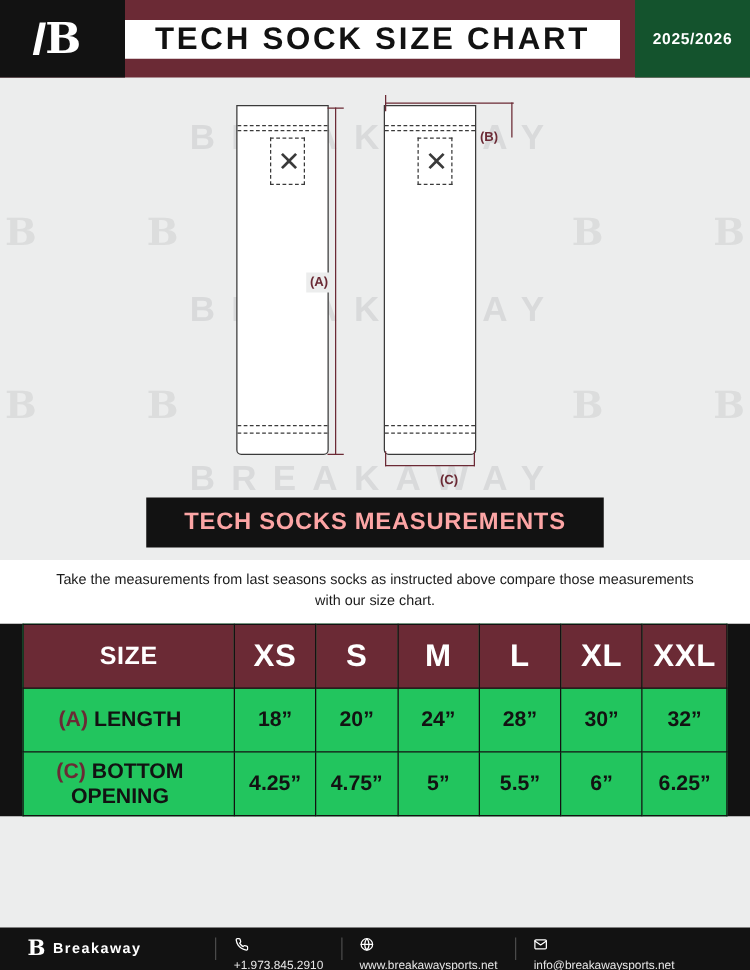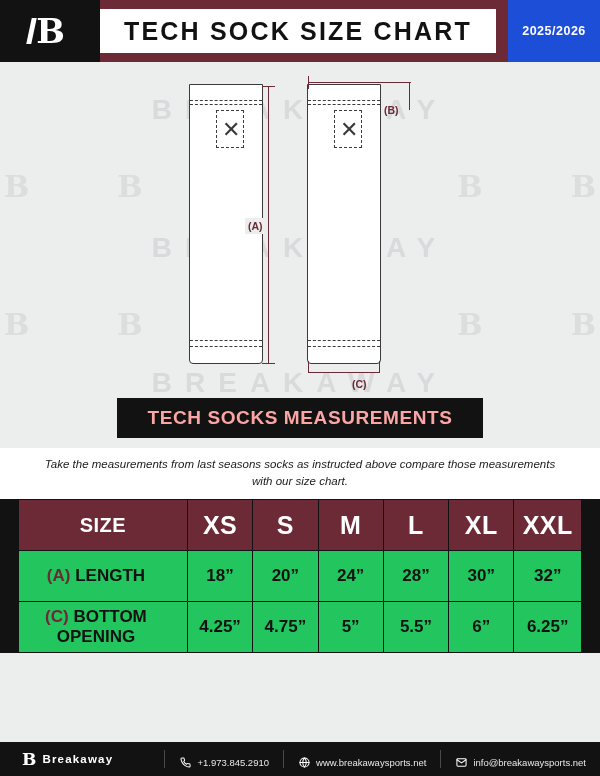--- a/index.html
+++ b/index.html
@@ -45,38 +45,38 @@
   .logo-b:before {
     content: "";
     position: absolute;
     left: -7px; top: 4px;
     width: 5px; height: 26px;
     background: #ffffff;
     transform: skewX(-12deg);
   }
   .header-title-wrap {
     flex: 1;
-    height: 44px;
+    height: 31px;
     margin: 0 12px 0 0;
     background: #ffffff;
     display: flex;
     align-items: center;
     justify-content: center;
   }
   .header-title {
     color: #121212;
     font-size: 25px;
     font-weight: bold;
     letter-spacing: 2.2px;
     font-family: "Liberation Sans", sans-serif;
   }
   .header-right {
     width: 92px;
     height: 62px;
-    background: #1d4ed8;
+    background: #14532d;
     display: flex;
     align-items: center;
     justify-content: center;
     flex: none;
   }
   .season {
     color: #ffffff;
     font-size: 12.5px;
     font-weight: bold;
     letter-spacing: 0.5px;
@@ -187,21 +187,20 @@
 
   
   .instruction {
     margin-top: 10px;
     background: #ffffff;
     padding: 8px 40px 10px 40px;
     text-align: center;
     font-size: 11.5px;
     color: #1a1a1a;
     line-height: 1.45;
-    font-style: italic;
   }
 
   
   .table-wrap {
     background: #121212;
     padding: 0 18px 0 18px;
   }
   table.size-table {
     width: 100%;
     border-collapse: collapse;
@@ -262,27 +261,28 @@
     letter-spacing: 1.2px;
   }
   .footer-items {
     display: flex;
     align-items: center;
     flex: 1;
     gap: 0;
   }
   .footer-item {
     display: flex;
-    align-items: flex-end;
+    align-items: flex-start;
     gap: 6px;
     font-size: 9.5px;
     color: #e8e8e8;
     padding: 0 14px;
     border-left: 1px solid #4a4a4a;
     height: 18px;
+    flex-direction: column;
   }
   .ficon {
     width: 12px; height: 12px;
     display: inline-flex;
     align-items: center;
     justify-content: center;
     color: #ffffff;
   }
   .ficon svg { display: block; }
 </style>

